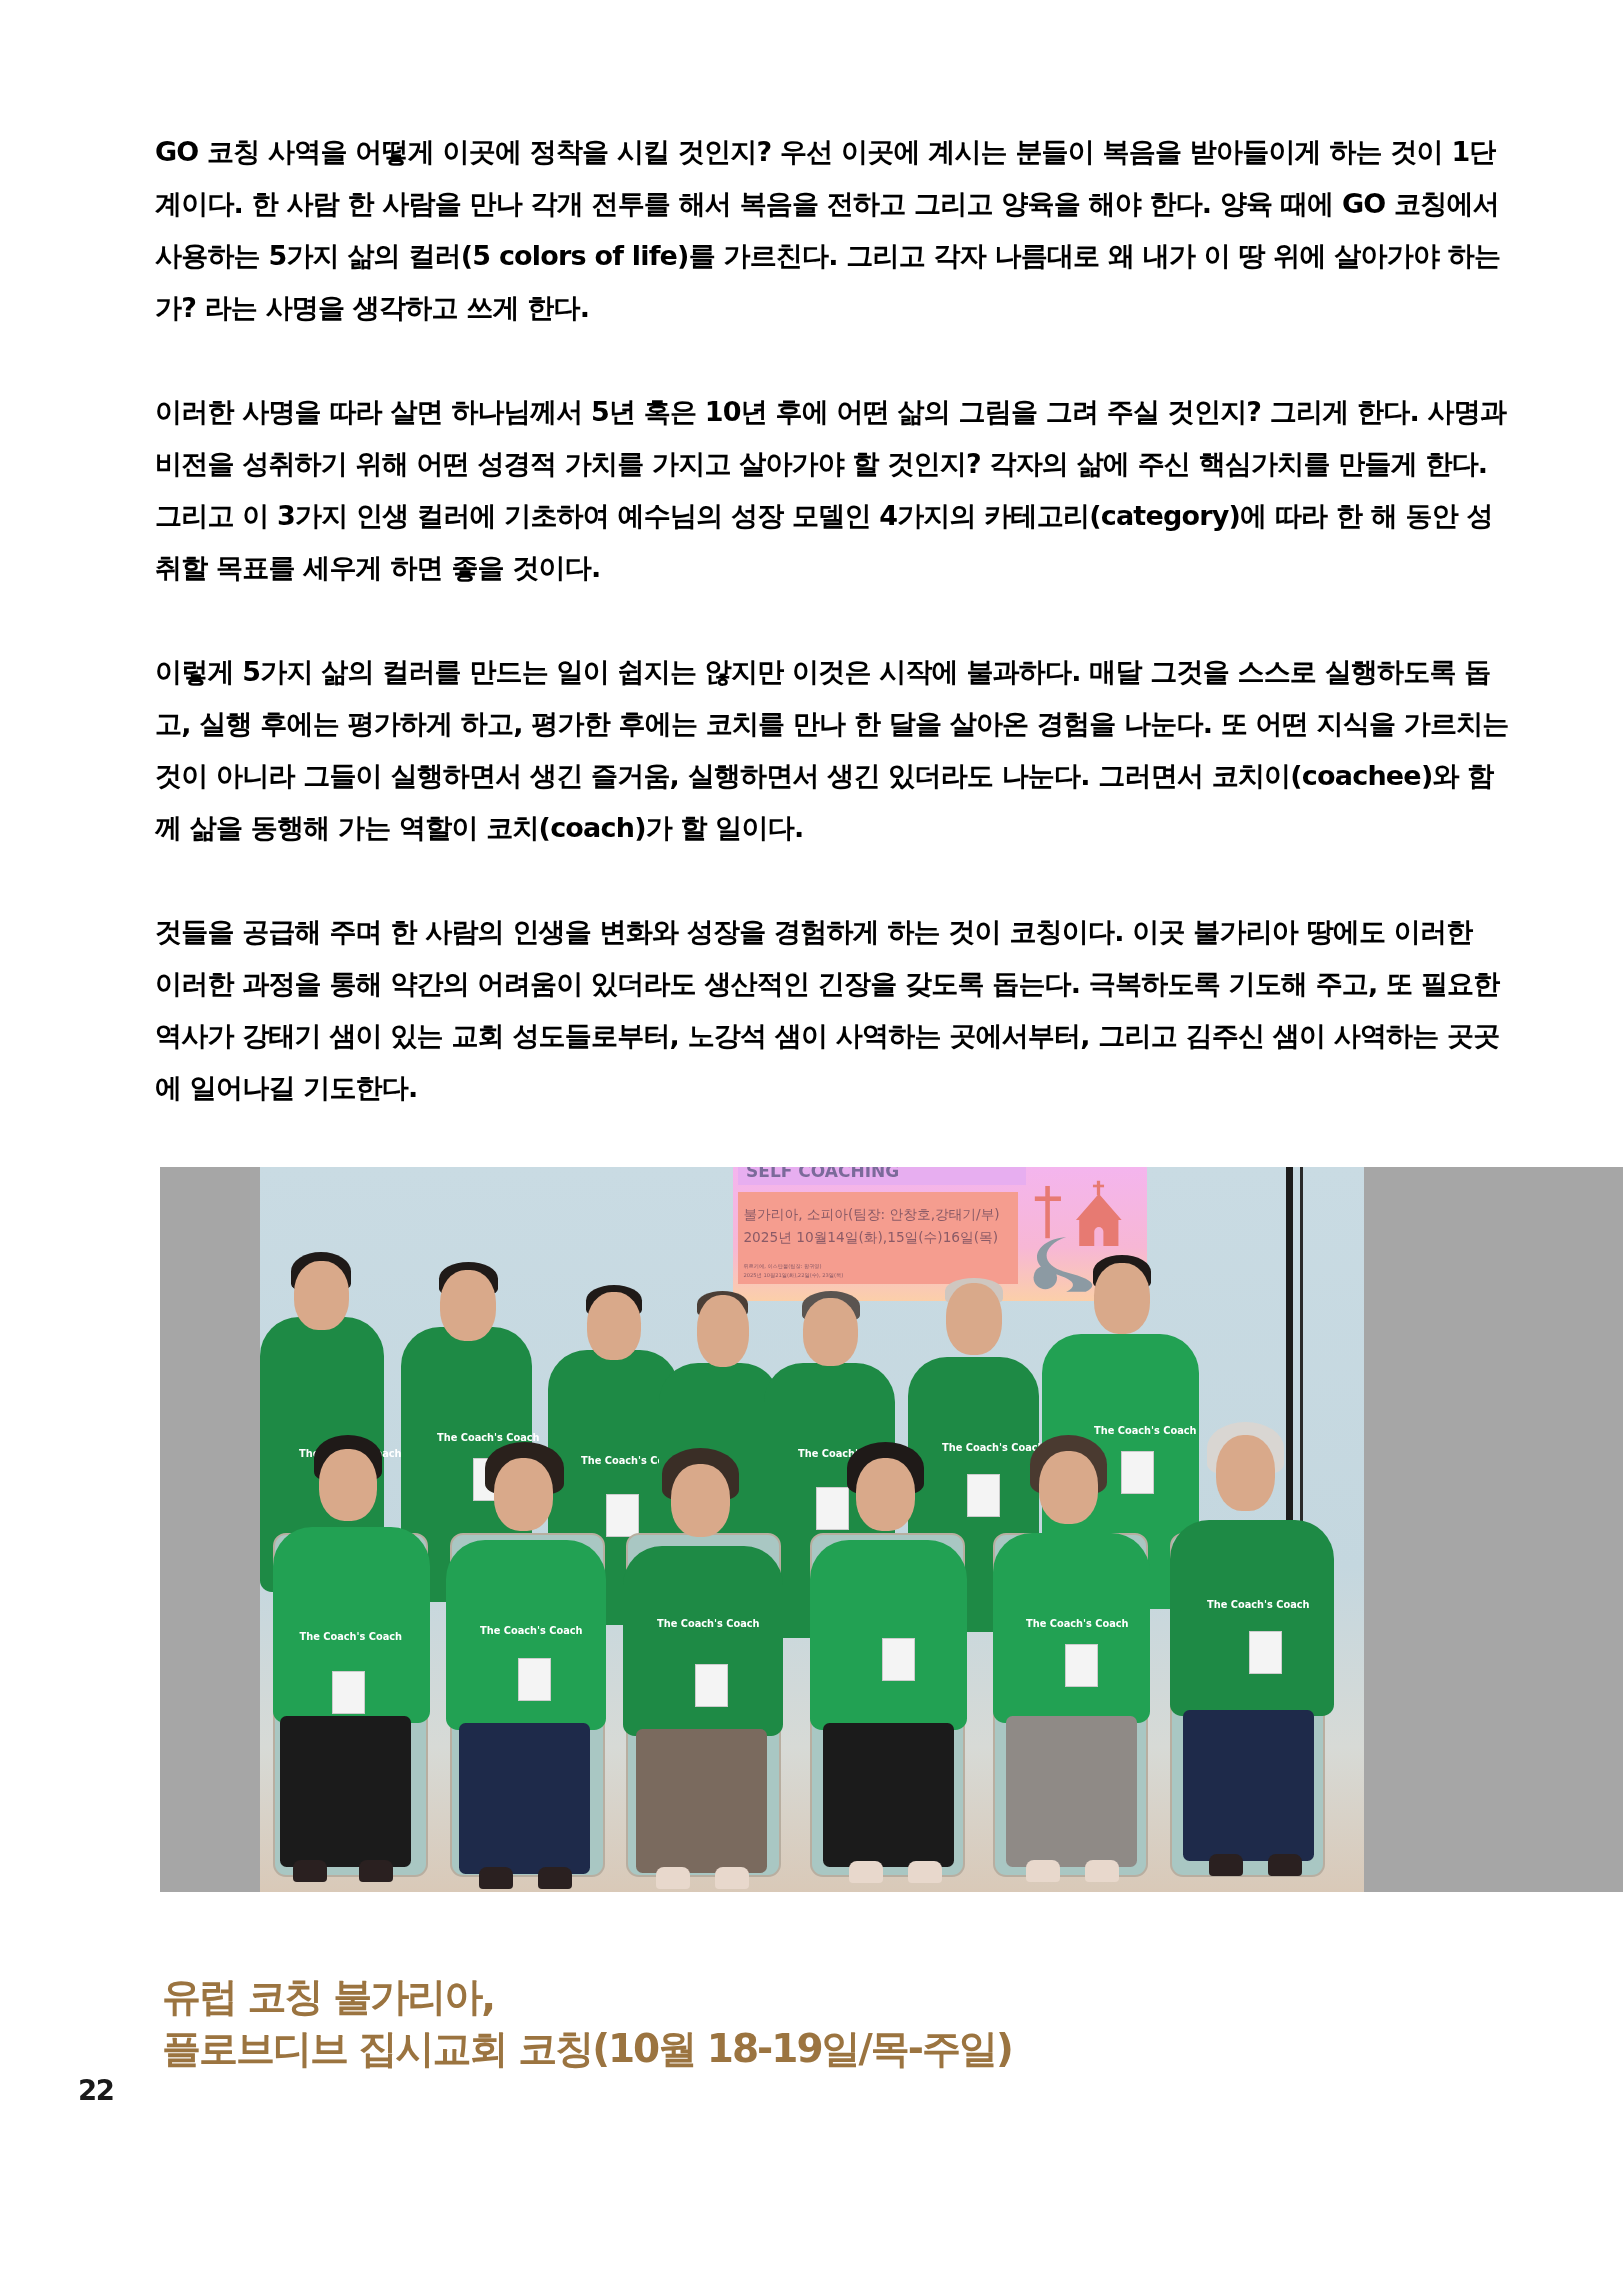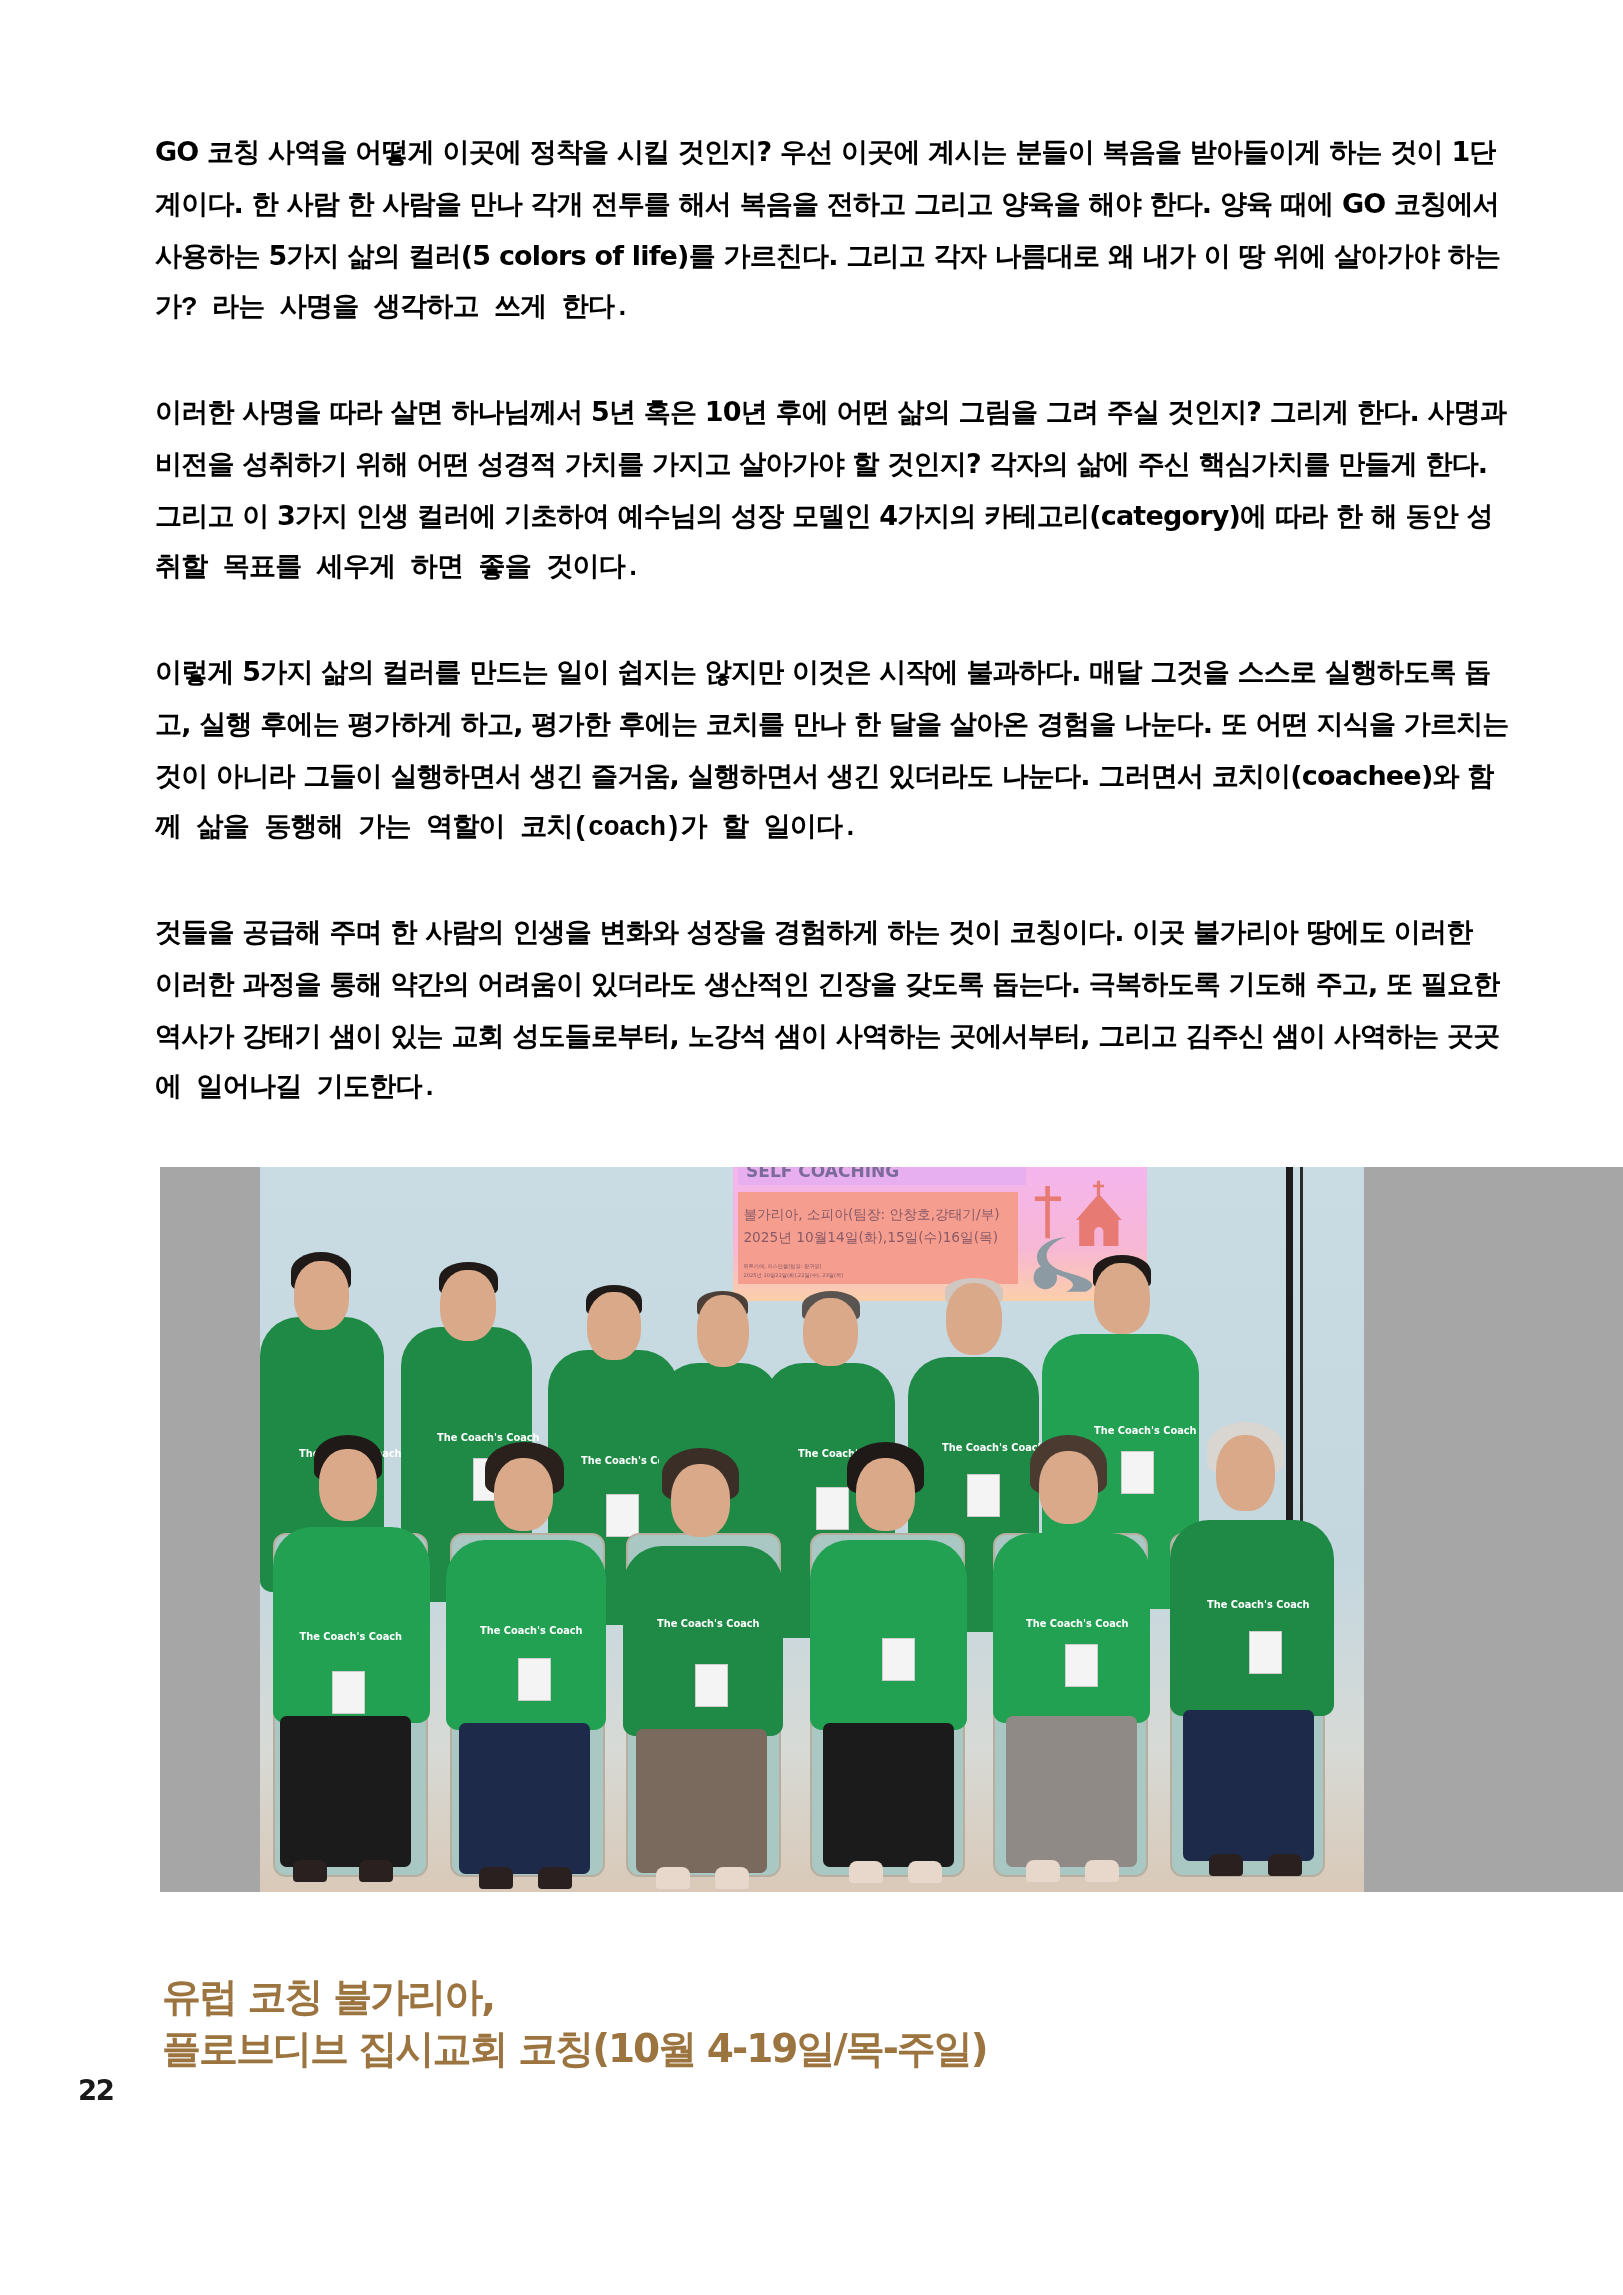--- a/index.html
+++ b/index.html
@@ -3,21 +3,21 @@
 <meta charset="utf-8">
 <style>
   html, body { margin:0; padding:0; background:#ffffff; }
   body { width:1623px; height:2295px; position:relative; overflow:hidden;
          font-family:"DejaVu Sans","Liberation Sans",sans-serif; color:#2b2b2b; }
   .body-text { position:absolute; left:155px; width:1305px; top:126px; }
   .para { margin:0 0 52px 0; }
   .line { display:block; height:52px; line-height:52px; font-size:27px; font-weight:bold;
           white-space:nowrap; text-align:justify; text-align-last:justify; letter-spacing:-0.8px;
           color:#000000; }
-  .line.last { text-align-last:left;font-family:Liberation Mono, monospace; }
+  .line.last { text-align-last:left; }
 
   
   .photo-frame { position:absolute; left:160px; top:1167px; width:1492px; height:725px; background:#a6a6a6; }
   .photo { position:absolute; left:100px; top:0; width:1104px; height:725px; overflow:hidden;
            background:linear-gradient(180deg,#c9dbe3 0%, #c4d7df 55%, #d7dad6 80%, #d9c9b8 100%); }
   .screen { position:absolute; left:473px; top:0; width:414px; height:134px;
             background:linear-gradient(180deg,#f4b5ee 0%, #f7b7d5 60%, #fbcfa9 100%); }
   .screen-banner { position:absolute; left:5.2px; top:0; width:280px; height:18.3px; background:#e7aef0;
             font-size:17px; font-weight:bold; color:#7b6a9a; line-height:9.2px; overflow:hidden; padding-left:7.9px; }
   .screen-box { position:absolute; left:5.2px; top:25px; width:280px; height:92px; background:#f59d8f; }
@@ -214,17 +214,17 @@
       <div class="tag" style="left:79px;top:209px;"></div>
       <div class="pants" style="left:13px;top:288px;width:131px;height:151px;"></div>
       <div class="shoe" style="left:39px;top:432px;"></div>
       <div class="shoe" style="left:98px;top:432px;"></div>
     </div>
   </div>
 </div>
 
 <div class="caption">
   <div>유럽 코칭 불가리아,</div>
-  <div>플로브디브 집시교회 코칭(10월 4-19일/목-주일)</div>
+  <div>플로브디브 집시교회 코칭(10월 18-19일/목-주일)</div>
 </div>
 
 <div class="page-num">22</div>
 
 
 </body></html>

